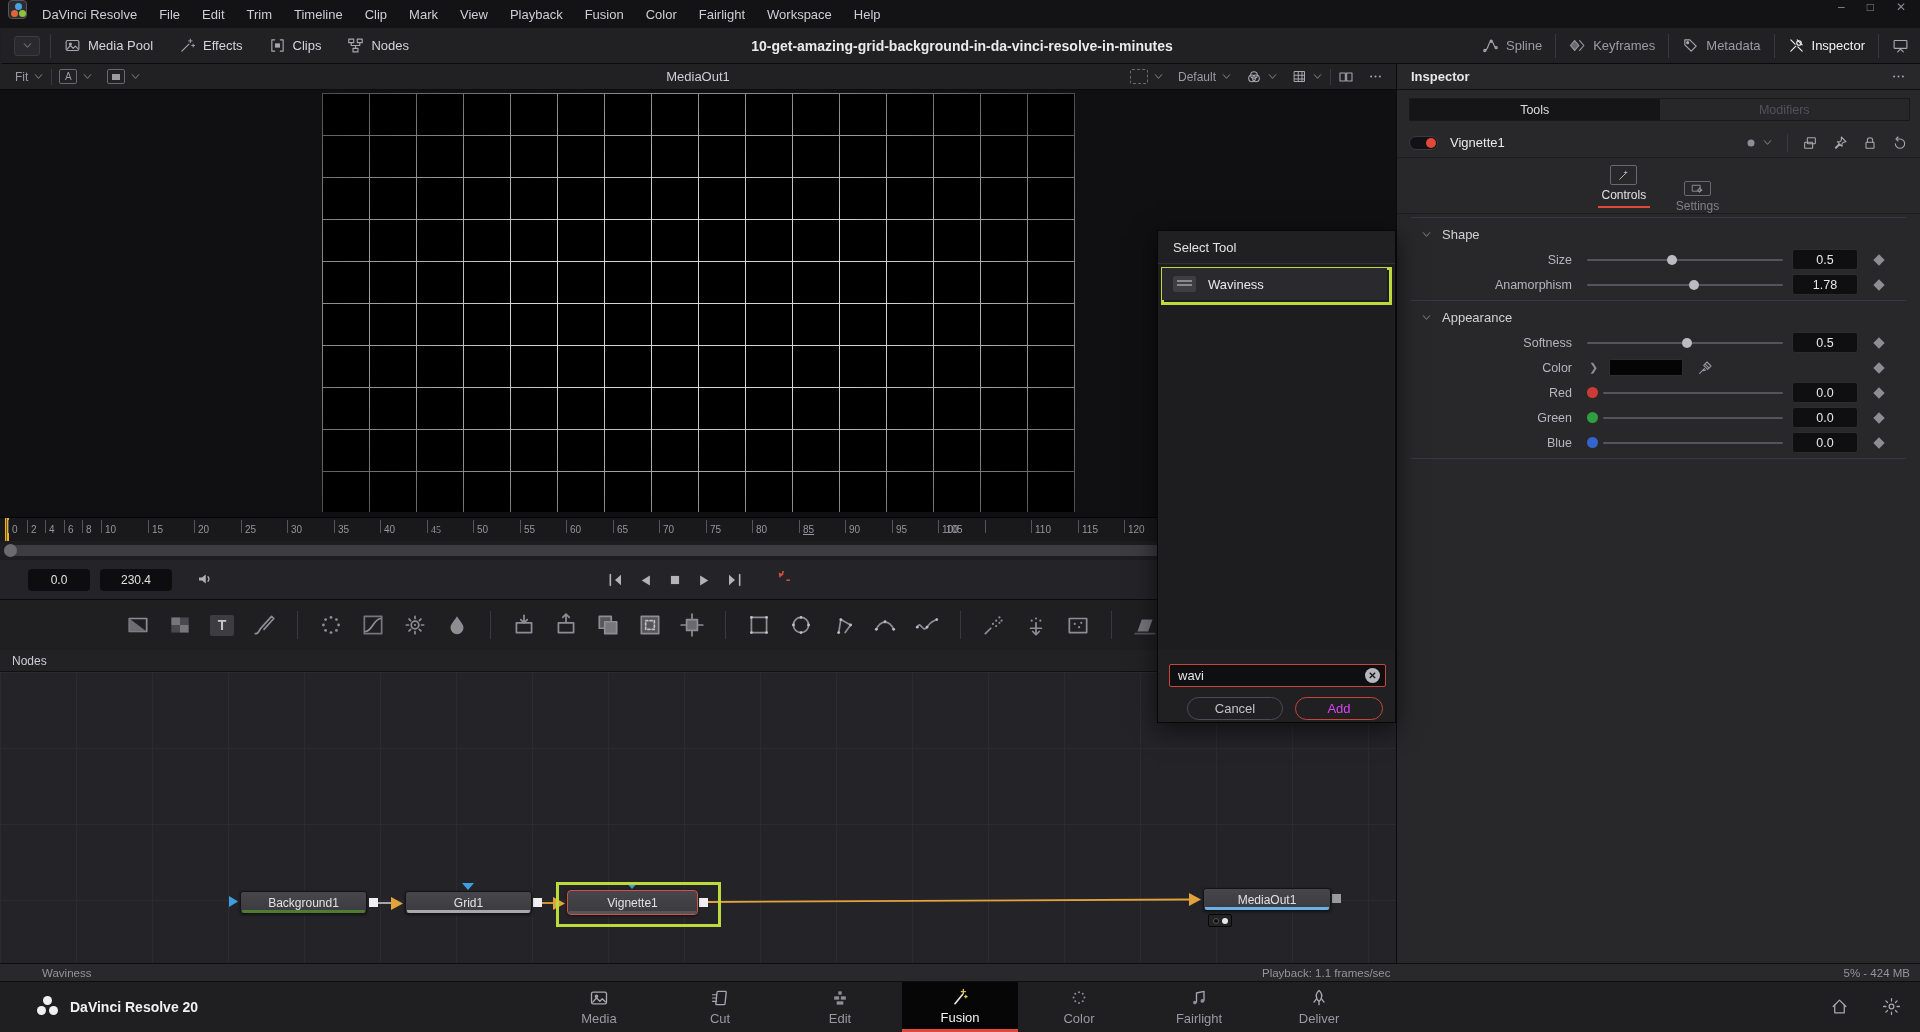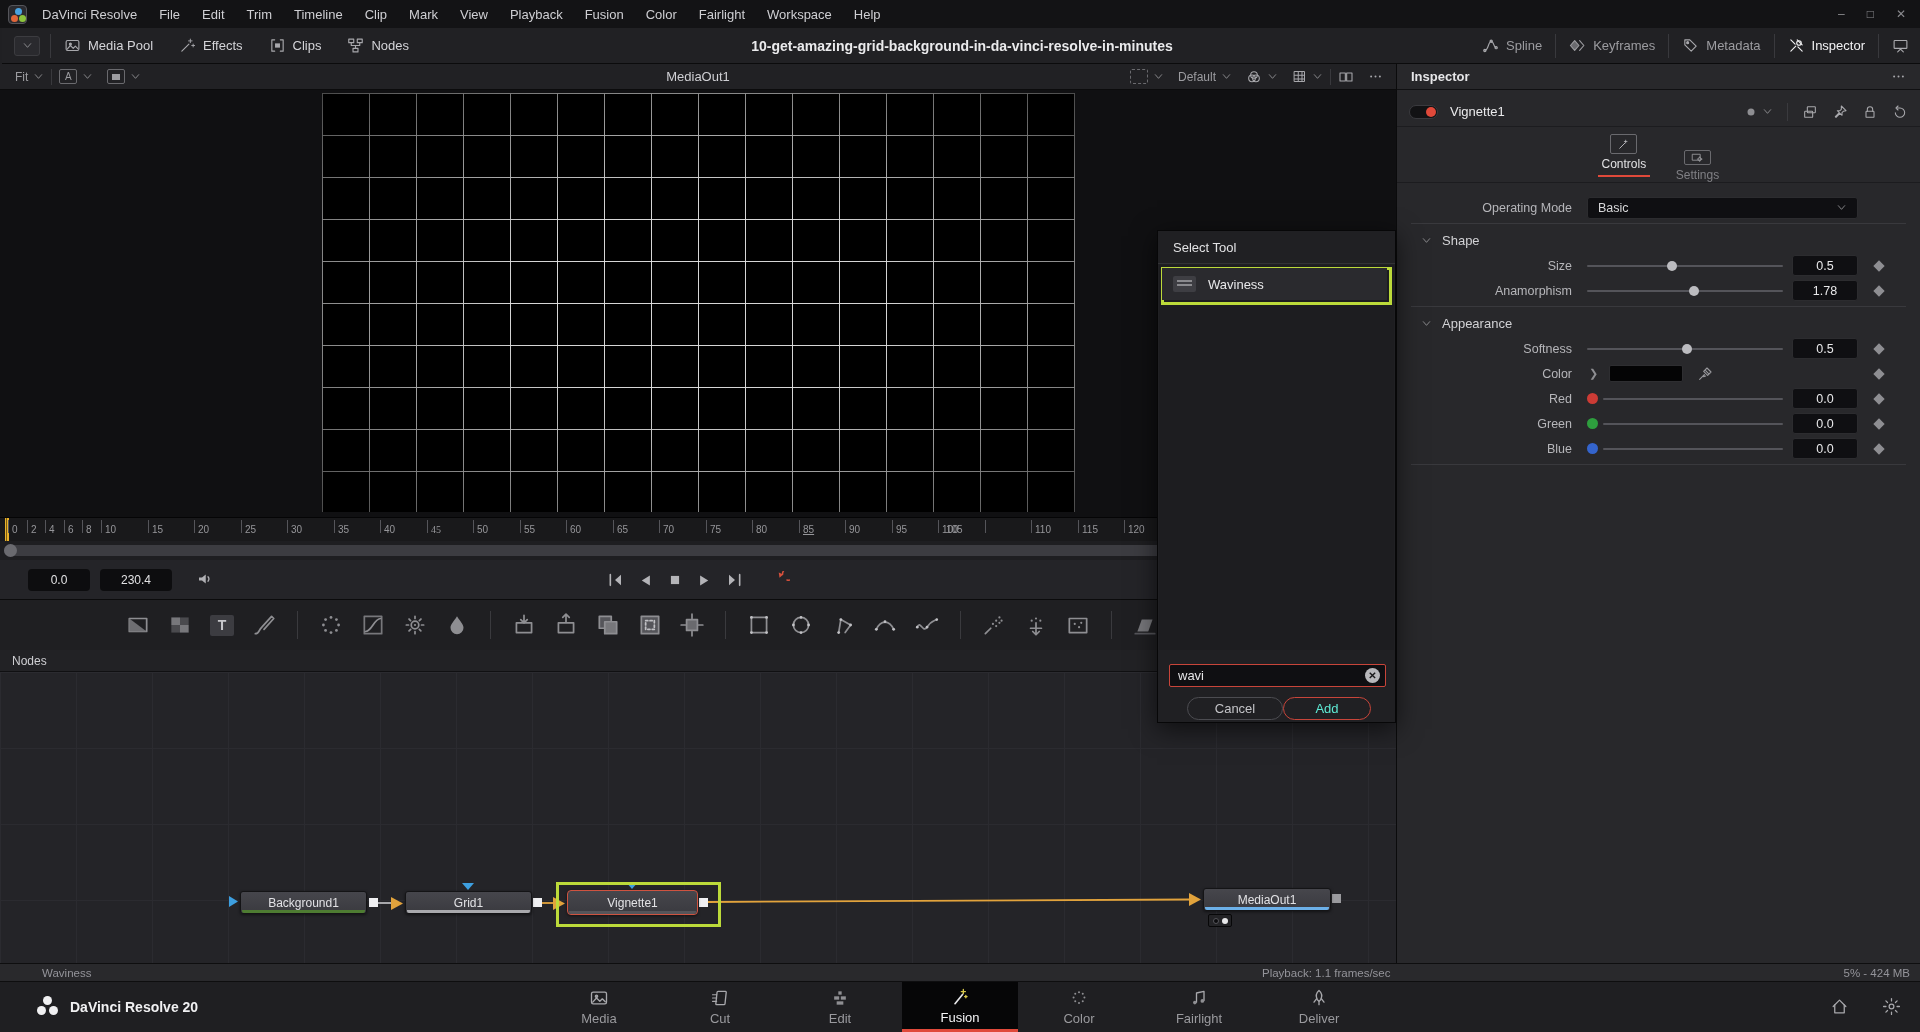--- a/index.html
+++ b/index.html
@@ -4,21 +4,21 @@
 <style>
   * { margin:0; padding:0; box-sizing:border-box; }
   html,body { width:1920px; height:1032px; background:#1a1a1c; overflow:hidden;
     font-family:"Liberation Sans", sans-serif; -webkit-font-smoothing:antialiased; }
   #root { position:relative; width:1920px; height:1032px; background:#202023; }
   .abs { position:absolute; }
   .row { display:flex; align-items:center; }
   svg { display:block; }
 
   
-  .menubar { left:0; top:0; width:1920px; height:28px; background:#131315; display:flex; align-items:center; }
+  .menubar { left:0; top:0; width:1920px; height:28px; background:#131315; display:flex; }
   .applogo { width:19px; height:19px; border-radius:4px; margin-left:8px; background:#2b2b30; border:1px solid #55555a; position:relative; }
   .applogo i { position:absolute; width:7px; height:7px; border-radius:50%; }
   .menu-item { color:#cfcfd3; font-size:13px; padding:0 11px; height:28px; display:flex; align-items:center; cursor:default; }
   .winbtns { margin-left:auto; display:flex; gap:22px; padding-right:14px; color:#8a8a8e; font-size:12px; }
 
   
   .toolbar { left:2px; top:28px; width:1920px; height:36px; background:#212124; border-bottom:1px solid #0b0b0c; display:flex; align-items:center; }
   .tbtn { display:flex; align-items:center; gap:7px; color:#d4d4d8; font-size:13px; padding:0 13px; height:36px; }
   .tbtn.dim { color:#9c9ca0; }
   .tbtn.active { color:#f2f2f4; }
@@ -78,21 +78,21 @@
   .dlg-title { height:33px; display:flex; align-items:center; padding-left:15px; color:#e2e2e4; font-size:13px; border-bottom:1px solid #323236; }
   .dlg-list { position:absolute; left:1px; top:34px; width:235px; height:385px; background:#1d1d20; }
   .dlg-item-annot { position:absolute; left:2px; top:2px; width:231px; height:38px; border:3px solid #bcda3a; }
   .dlg-item { position:absolute; left:3px; top:3px; width:225px; height:32px; background:#2a2a2e; display:flex; align-items:center; gap:12px; padding-left:11px; color:#e8e8ea; font-size:13px; }
   .dlg-item-ic { width:23px; height:16px; background:#3e3e43; border-radius:2px; position:relative; }
   .dlg-item-ic::after { content:""; position:absolute; left:4px; right:4px; top:4px; height:2px; background:#8a8a8e; box-shadow:0 4px 0 #8a8a8e; }
   .dlg-search { position:absolute; left:11px; top:433px; width:217px; height:23px; background:#0f0f12; border:1px solid #c8453a; border-radius:2px; color:#e4e4e6; font-size:13px; padding:0 24px 0 8px; display:flex; align-items:center; }
   .dlg-clear { position:absolute; right:5px; top:3px; width:15px; height:15px; border-radius:50%; background:#b8b8bc; color:#18181a; font-size:10px; font-weight:bold; display:flex; align-items:center; justify-content:center; }
   .dlg-btn { position:absolute; top:466px; height:23px; border-radius:12px; font-size:13px; display:flex; align-items:center; justify-content:center; }
   .dlg-cancel { left:29px; width:96px; border:1px solid #4c4c51; color:#c4c4c8; }
-  .dlg-add { left:125px; width:88px; border:1px solid #c8453a; color:#5eead4; }
+  .dlg-add { left:137px; width:88px; border:1px solid #c8453a; color:#d946ef; }
 
   
   .inspector { left:1396px; top:64px; width:524px; height:899px; background:#28282b; border-left:1px solid #0b0b0c; }
   .insp-head { height:26px; border-bottom:1px solid #101012; display:flex; align-items:center; justify-content:space-between; padding:0 14px; }
   .insp-head b { color:#e6e6e8; font-size:13px; font-weight:bold; }
   .insp-tabs { margin:8px 10px 0 12px; height:23px; display:flex; border:1px solid #19191b; }
   .insp-tab { flex:1; display:flex; align-items:center; justify-content:center; font-size:12.5px; }
   .insp-tab.on { background:#151517; color:#dcdcde; }
   .insp-tab.off { background:#27272a; color:#525257; }
   .node-row { margin-top:7px; height:30px; display:flex; align-items:center; border-bottom:1px solid #1c1c1f; padding:0 12px; }
@@ -740,20 +740,24 @@
     <div class="insp-head">
       <b>Inspector</b>
       <span>
           <svg width="15" height="15" viewBox="0 0 24 24" fill="none" stroke="#a8a8ac" stroke-width="1.6" stroke-linecap="round" stroke-linejoin="round">
             <circle cx="5" cy="12" r="1.6" fill="#a8a8ac" stroke="none"></circle>
             <circle cx="12" cy="12" r="1.6" fill="#a8a8ac" stroke="none"></circle>
             <circle cx="19" cy="12" r="1.6" fill="#a8a8ac" stroke="none"></circle>
           </svg>
         </span>
     </div>
+    <div class="insp-tabs">
+      <div class="insp-tab on">Tools</div>
+      <div class="insp-tab off">Modifiers</div>
+    </div>
     <div class="node-row">
       <span class="tog">
           <i></i>
         </span>
       <b>Vignette1</b>
       <span class="nr-icons">
         <span class="row" style="gap:4px">
             <span>
               <svg width="14" height="14" viewBox="0 0 24 24" fill="none" stroke="#a8a8ac" stroke-width="1.6" stroke-linecap="round" stroke-linejoin="round">
                 <circle cx="12" cy="12" r="6" fill="#8e8e92" stroke="none"></circle>
@@ -810,31 +814,20 @@
               <svg width="15" height="13" viewBox="0 0 24 24" fill="none" stroke="#a8a8ac" stroke-width="1.6" stroke-linecap="round" stroke-linejoin="round">
                 <rect x="3" y="6" width="14" height="11" stroke="#9a9a9e"></rect>
                 <circle cx="16" cy="15" r="3" stroke="#9a9a9e"></circle>
                 <path d="M16 10.5v2M16 17.5v2M11.5 15h2M18.5 15h2" stroke="#9a9a9e" stroke-width="1.2"></path>
               </svg>
             </span>
           </span>
         <span>Settings</span>
       </div>
     </div>
-    <div class="iprow" style="margin-top:12px">
-      <span class="iplabel">Operating Mode</span>
-      <span class="opmode-dd">
-        <span>Basic</span>
-        <span>
-            <svg width="11" height="11" viewBox="0 0 24 24" fill="none" stroke="#a8a8ac" stroke-width="1.6" stroke-linecap="round" stroke-linejoin="round">
-              <path d="M5 8l7 8 7-8"></path>
-            </svg>
-          </span>
-      </span>
-    </div>
     <div class="sec-div"></div>
     <div id="insp-sections">
         <div class="sec-head">
           <span>
             <svg width="11" height="11" viewBox="0 0 24 24" fill="none" stroke="#a8a8ac" stroke-width="1.6" stroke-linecap="round" stroke-linejoin="round">
               <path d="M5 8l7 8 7-8"></path>
             </svg>
           </span>
           <span>Shape</span>
         </div>

